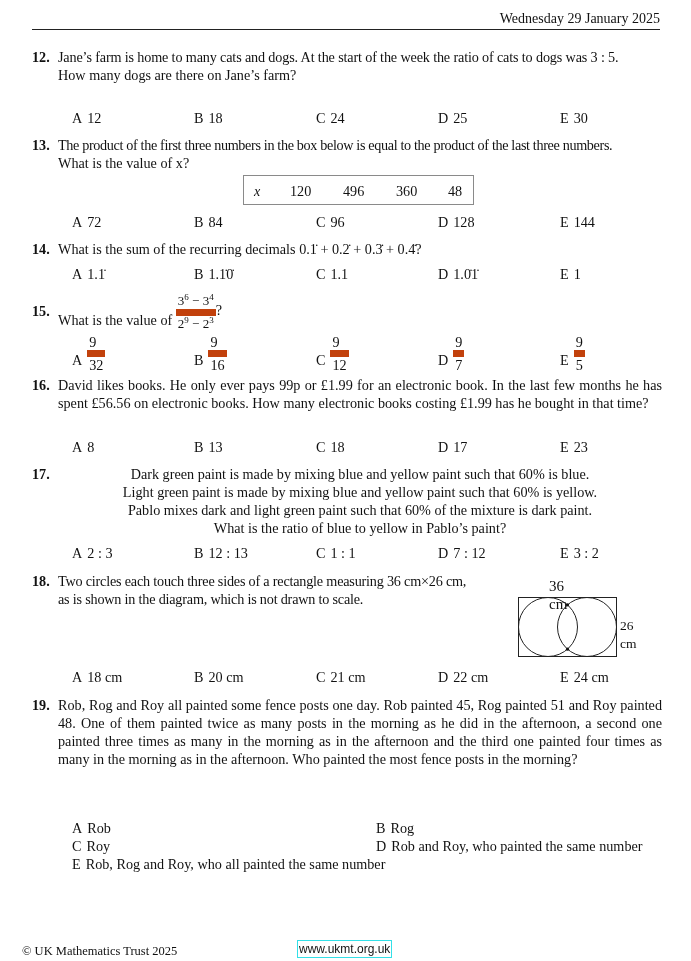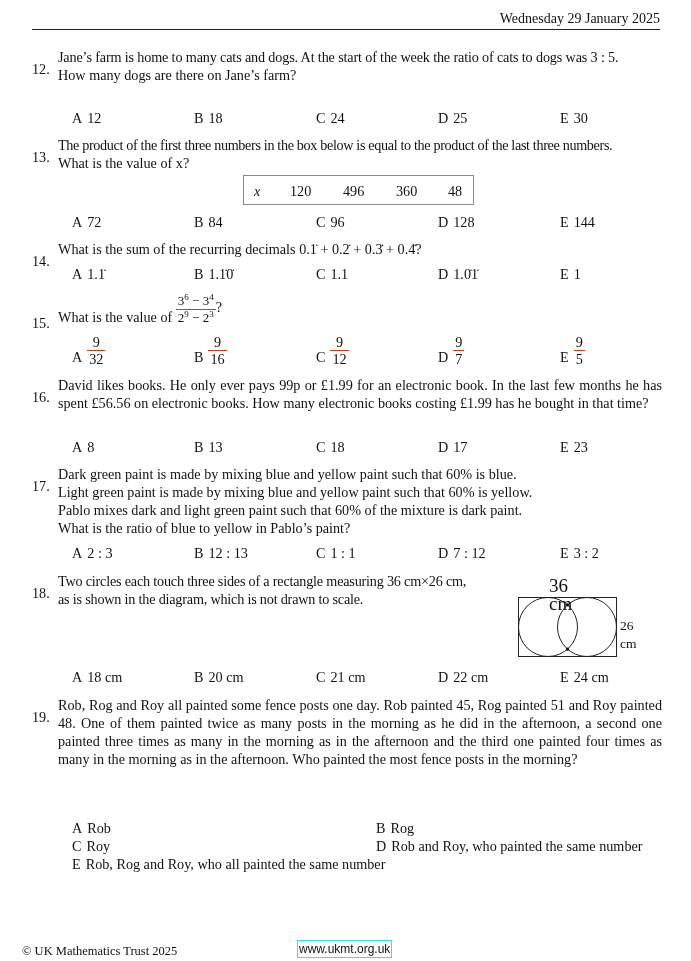--- a/index.html
+++ b/index.html
@@ -9,41 +9,41 @@
       color: #111111; font-size: 14.2px; line-height: 18px;
     }
     .header {
       position: absolute; left: 32px; top: 9px; width: 628px; height: 20px;
       border-bottom: 1px solid #222;
     }
     .header .left { position: absolute; left: 0; top: 1px; font-size: 14px; }
     .header .right { position: absolute; right: 0; top: 1px; font-size: 14px; }
 
     .q { position: absolute; left: 32px; width: 630px; }
-    .qnum { position: absolute; left: 0; top: 0; font-weight: normal; margin-top: 12px; }
+    .qnum { position: absolute; left: 0; top: 0; font-weight: bold; }
     .qtext { margin-left: 26px; text-align: justify; }
     .qtext p { margin: 0; }
 
     .opts { position: absolute; left: 72px; width: 560px; height: 18px; }
     .opt { position: absolute; top: 0; white-space: nowrap; }
     .opt .letter { margin-right: 5px; }
 
     .numbox {
       position: absolute; left: 243px; top: 175px; width: 231px; height: 30px;
       border: 1px solid #8a8a8a; box-sizing: border-box;
     }
     .numbox span { position: absolute; top: 6px; }
 
-    .frac { display: inline-block; vertical-align: middle; text-align: center; position: relative; }
+    .frac { display: inline-block; vertical-align: middle; position: relative; }
     .frac .num { display: block; padding: 0 2px; line-height: 16px; }
-    .frac .den { display: block; padding: 0 2px; border-top: 1px solid #c2410c; line-height: 16px; }
+    .frac .den { display: block; padding: 0 2px; border-top: 7px solid #c2410c; line-height: 16px; }
     sup { font-size: 9px; vertical-align: 5px; line-height: 0; }
 
     .diagram { position: absolute; left: 516px; top: 577px; }
-    .diagram .lbl-top { position: absolute; left: 33px; top: 0; font-size: 19px; }
+    .diagram .lbl-top { position: absolute; left: 33px; top: 0; font-size: 15px; }
     .diagram .lbl-right { position: absolute; left: 104px; top: 40px; font-size: 13.5px; }
 
     .footer-left { position: absolute; left: 22px; top: 942px; font-size: 12.5px; }
     .footer-link {
       position: absolute; left: 297px; top: 940px; font-size: 12px; line-height: 14px;
       font-family: "Liberation Sans", "DejaVu Sans", sans-serif;
       border: 1px solid #33e0e8; padding: 1px 1px; color: #111; text-decoration: none;
     }
   </style>
 </head>
@@ -131,21 +131,21 @@
 <div class="opts" style="top:438px">
   <span class="opt" style="left:0"><span class="letter">A</span><span>8</span></span>
   <span class="opt" style="left:122px"><span class="letter">B</span><span>13</span></span>
   <span class="opt" style="left:244px"><span class="letter">C</span><span>18</span></span>
   <span class="opt" style="left:366px"><span class="letter">D</span><span>17</span></span>
   <span class="opt" style="left:488px"><span class="letter">E</span><span>23</span></span>
 </div>
 
 <div class="q" style="top:465px">
   <span class="qnum">17.</span>
-  <div class="qtext" style="text-align:left">
+  <div class="qtext" style="text-align:center">
     <p>Dark green paint is made by mixing blue and yellow paint such that 60% is blue.</p>
     <p>Light green paint is made by mixing blue and yellow paint such that 60% is yellow.</p>
     <p>Pablo mixes dark and light green paint such that 60% of the mixture is dark paint.</p>
     <p>What is the ratio of blue to yellow in Pablo’s paint?</p>
   </div>
 </div>
 <div class="opts" style="top:544px">
   <span class="opt" style="left:0"><span class="letter">A</span><span>2 : 3</span></span>
   <span class="opt" style="left:122px"><span class="letter">B</span><span>12 : 13</span></span>
   <span class="opt" style="left:244px"><span class="letter">C</span><span>1 : 1</span></span>

